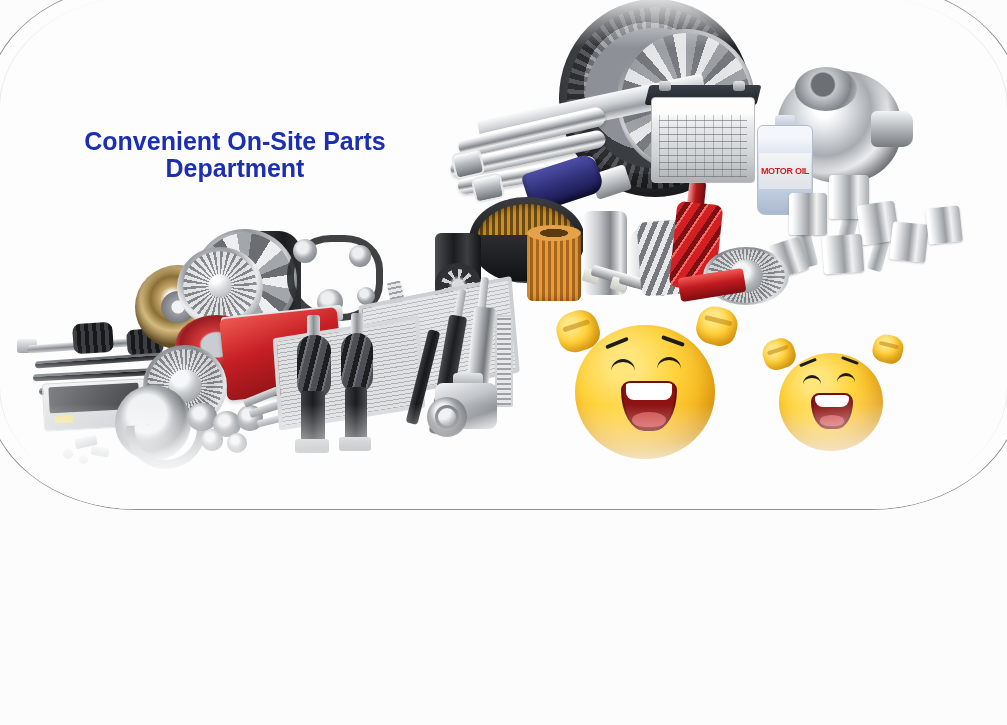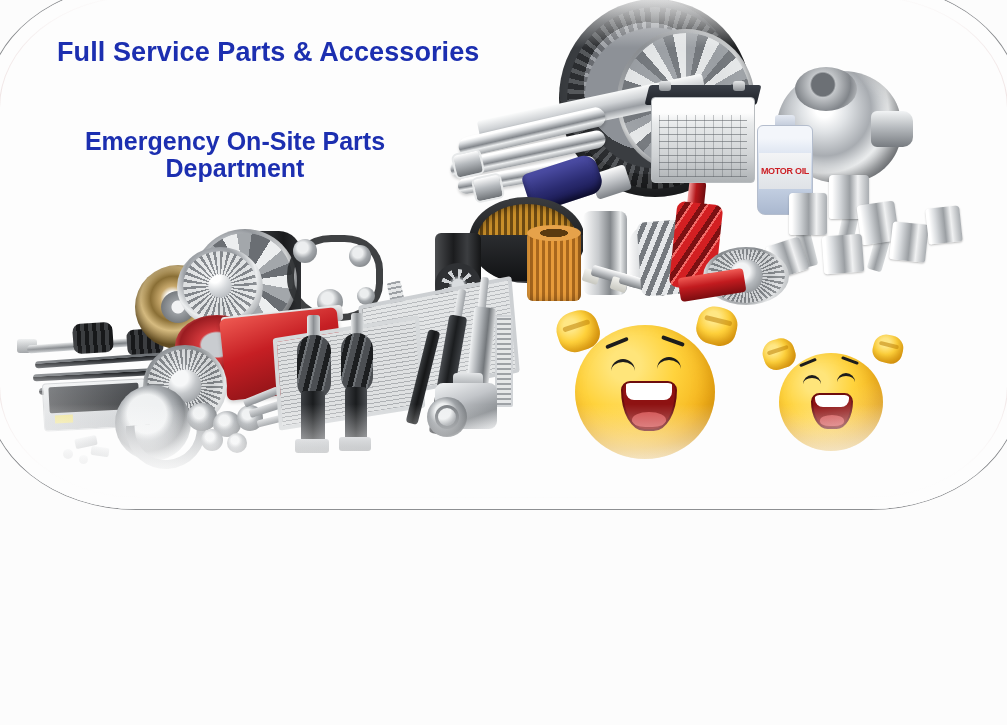--- a/index.html
+++ b/index.html
@@ -952,18 +952,17 @@
         <div class="emoji-mouth">
           <div class="emoji-teeth"></div>
           <div class="emoji-tongue"></div>
         </div>
       </div>
 
     </div>
 
     <div class="collage-vignette"></div>
 
-    <div class="headline-1">Full Service Parts &amp; Accessories</div>
-    <div class="headline-2">Emergency On-Site Parts Department</div>
+    <div class="headline-2">Convenient On-Site Parts Department</div>
   </div>
 
 
 </div>
 
 </body></html>

